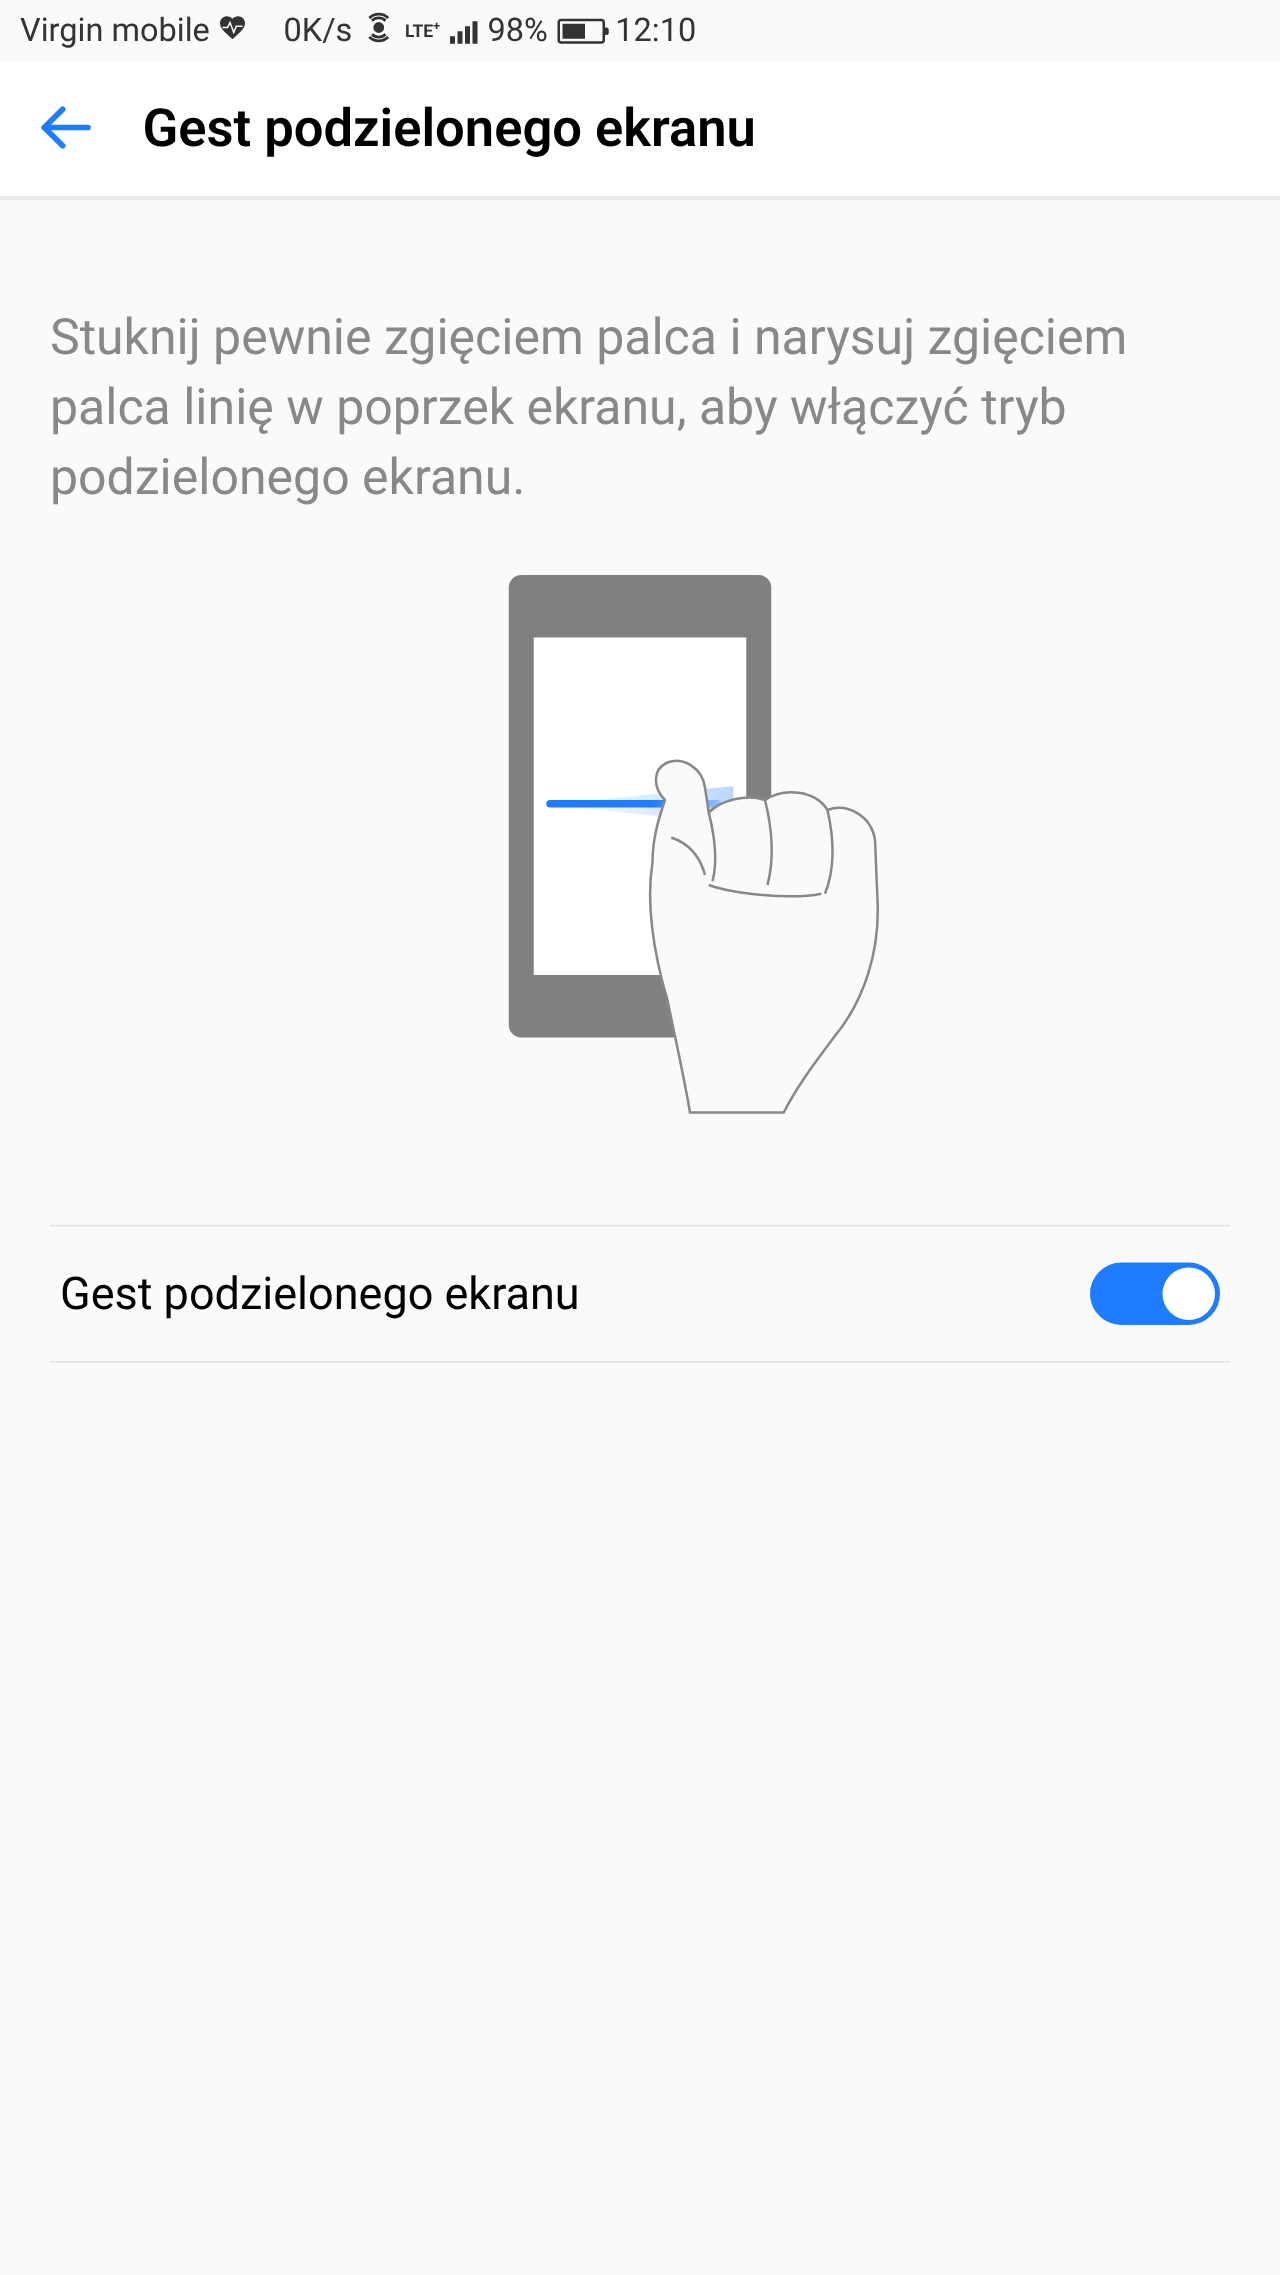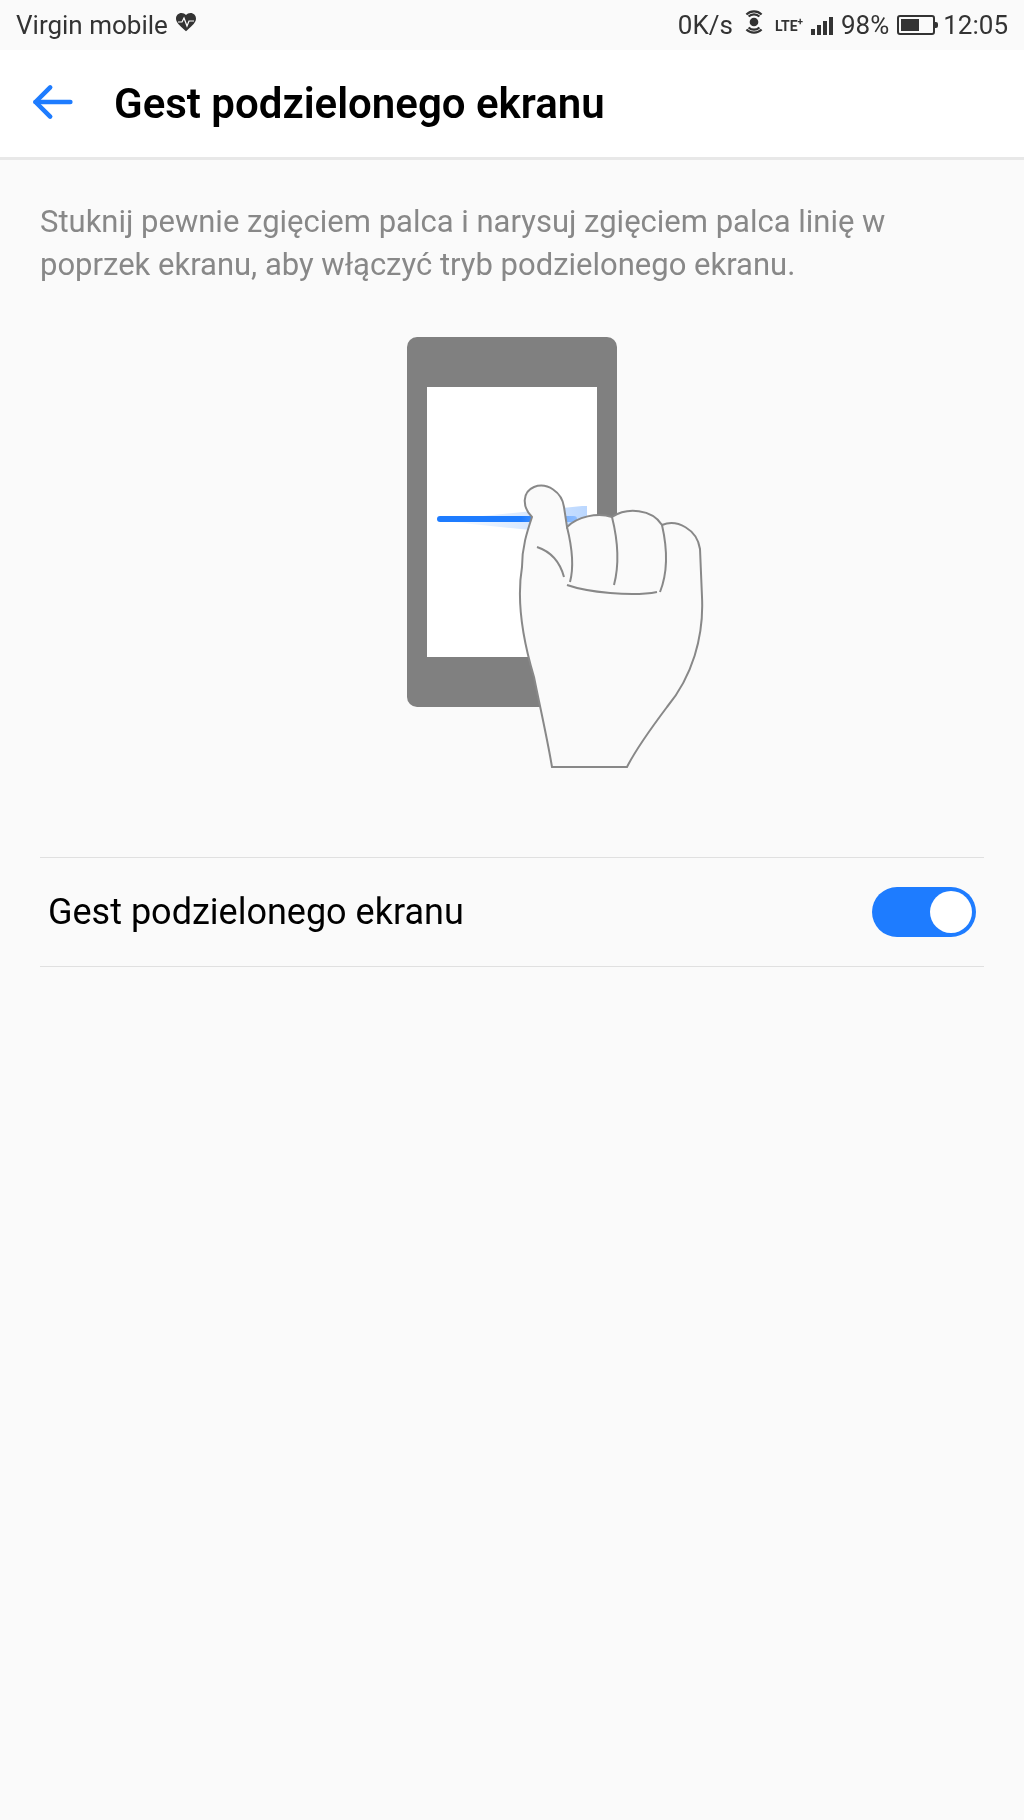--- a/index.html
+++ b/index.html
@@ -7,35 +7,36 @@
       font-family: -apple-system, BlinkMacSystemFont, 'Segoe UI', Roboto, sans-serif;
       background: #fafafa;
       width: 1024px;
       height: 1820px;
       overflow: hidden;
     }
     .status-bar {
       height: 50px;
       display: flex;
       align-items: center;
-      justify-content: space-between;
+      justify-content: flex-start;
       padding: 0 16px;
       background: #fafafa;
       font-size: 26px;
       color: #333;
     }
     .status-left {
       display: flex;
       align-items: center;
       gap: 6px;
     }
     .status-right {
       display: flex;
       align-items: center;
       gap: 8px;
+      margin-left: 29px;
     }
     .heart-icon {
       font-size: 24px;
     }
     .signal-bars {
       display: flex;
       align-items: flex-end;
       gap: 2px;
       height: 20px;
     }
@@ -95,24 +96,25 @@
     .header-title {
       font-size: 42px;
       font-weight: 600;
       color: #000;
     }
     .content {
       padding: 40px 40px 0 40px;
       background: #fafafa;
     }
     .description {
-      font-size: 31px;
+      font-size: 40px;
       color: #888;
       line-height: 1.4;
       margin-bottom: 50px;
+      margin-top: 42px;
     }
     .illustration {
       display: flex;
       justify-content: center;
       margin-bottom: 80px;
       position: relative;
       height: 440px;
     }
     .phone-frame {
       width: 210px;
@@ -220,21 +222,21 @@
         <span></span>
         <span></span>
         <span></span>
     </div>
     <span>98%</span>
     <div class="battery-container">
       <div class="battery">
           <div class="battery-fill"></div>
         </div>
     </div>
-    <span>12:05</span>
+    <span>12:10</span>
   </div>
 </div>
 
 <div class="header">
   <div class="back-arrow">
     <svg viewBox="0 0 24 24" fill="none" stroke="#1e7cff" stroke-width="2.5" stroke-linecap="round" stroke-linejoin="round">
       <line x1="22" y1="12" x2="3" y2="12"></line>
       <polyline points="11,4 3,12 11,20"></polyline>
     </svg>
   </div>

